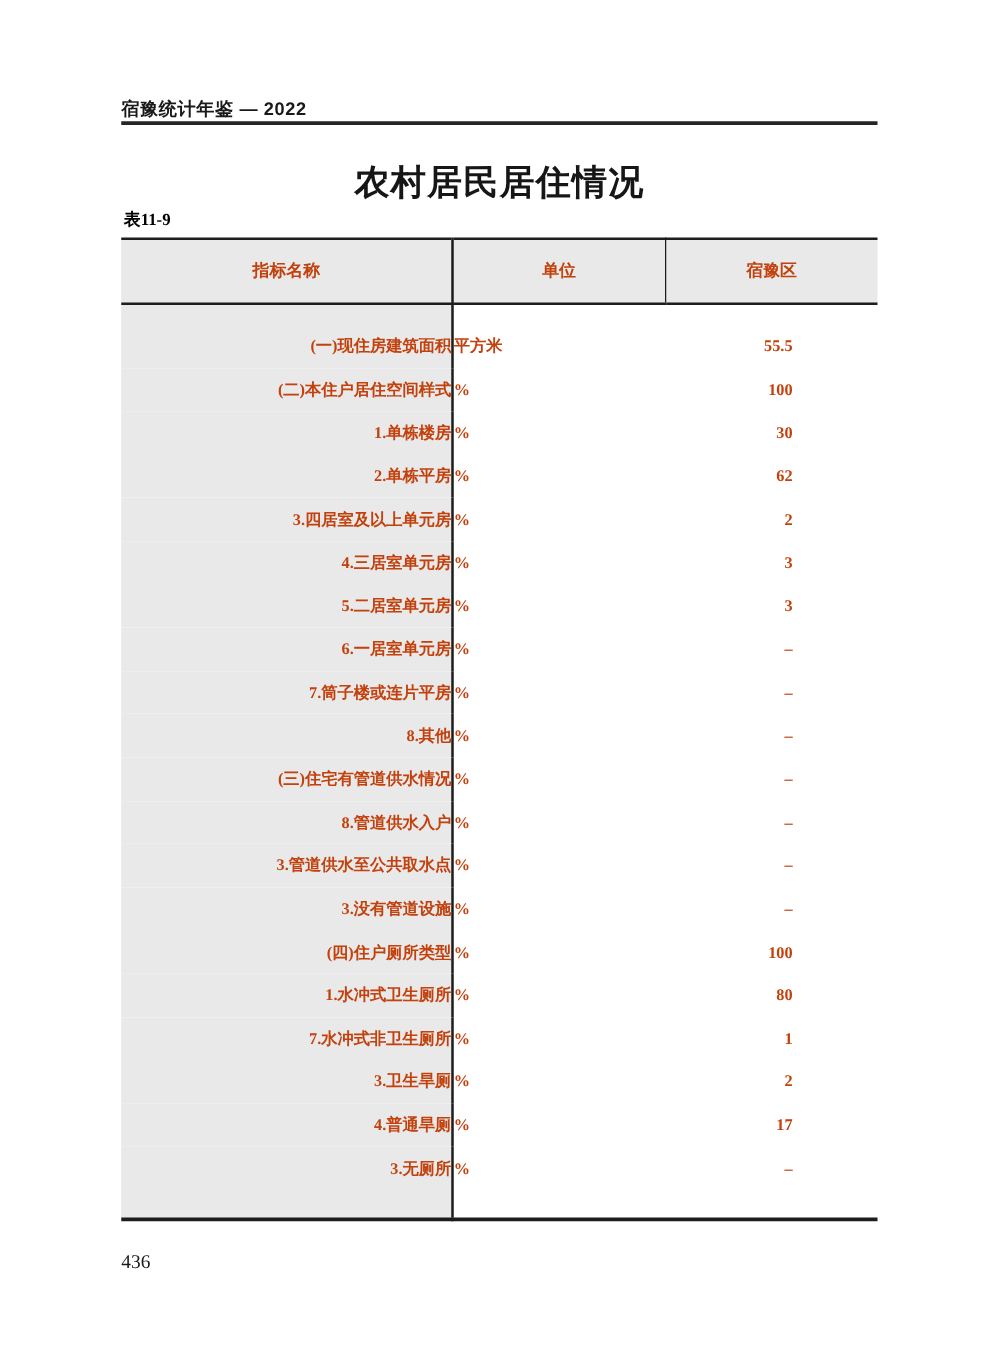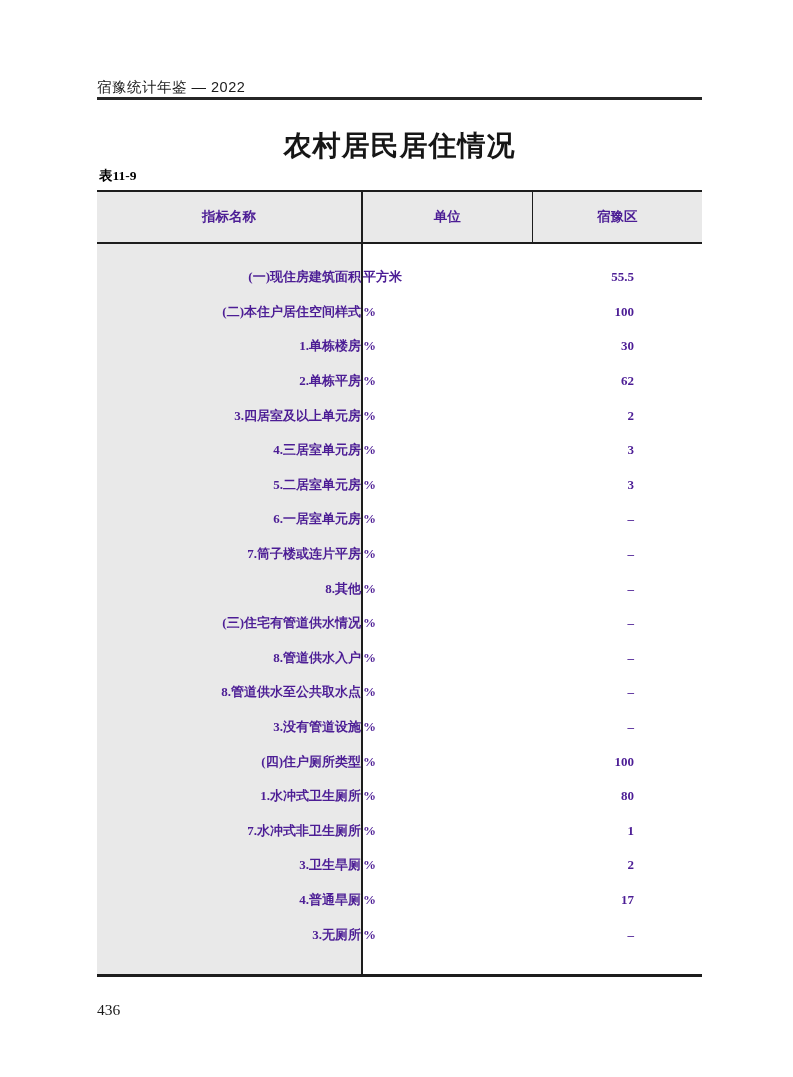--- a/index.html
+++ b/index.html
@@ -8,39 +8,39 @@
     width:793px;height:1077px;
     background:#ffffff;
     margin:0 auto;
     font-family:"Liberation Serif","DejaVu Serif",serif;
     color:#111;
     overflow:hidden;
   }
   .running-header{
     position:absolute;left:97px;top:78px;
     font-family:"Liberation Sans","DejaVu Sans",sans-serif;
-    font-weight:400;font-size:14.5px;letter-spacing:0.5px;color:#1a1a1a;
+    font-weight:700;font-size:14.5px;letter-spacing:0.5px;color:#1a1a1a;
     white-space:nowrap;
   }
   .header-rule{
     position:absolute;left:97px;top:97px;width:605px;height:3px;background:#262626;
   }
   .doc-title{
     position:absolute;left:97px;top:127px;width:605px;
     text-align:center;
     font-weight:700;font-size:28px;letter-spacing:1px;color:#161616;
   }
   .table-label{
     position:absolute;left:99px;top:167px;
     font-weight:700;font-size:13.5px;color:#000000;
   }
   table.stat-table{
     position:absolute;left:97px;top:190px;width:605px;
     border-collapse:collapse;table-layout:fixed;
-    font-size:13px;font-weight:700;color:#4c1d95;
+    font-size:13px;font-weight:700;color:#c2410c;
   }
   table.stat-table{border-top:2.5px solid #1d1d1d;border-bottom:3px solid #1d1d1d;}
   col.c1{width:265px;}col.c2{width:170px;}col.c3{width:170px;}
   thead th{
     background:#e9e9e9;
     height:50px;
     text-align:center;vertical-align:middle;
     font-size:13.5px;font-weight:700;
     border-bottom:2px solid #1d1d1d;
     padding:0;
@@ -169,21 +169,21 @@
     <td class="cell-value">–</td>
   </tr>
 
   <tr>
     <td class="cell-name indent-1">8.管道供水入户</td>
     <td class="cell-unit">%</td>
     <td class="cell-value">–</td>
   </tr>
 
   <tr>
-    <td class="cell-name indent-1">8.管道供水至公共取水点</td>
+    <td class="cell-name indent-1">3.管道供水至公共取水点</td>
     <td class="cell-unit">%</td>
     <td class="cell-value">–</td>
   </tr>
 
   <tr>
     <td class="cell-name indent-1">3.没有管道设施</td>
     <td class="cell-unit">%</td>
     <td class="cell-value">–</td>
   </tr>
 

